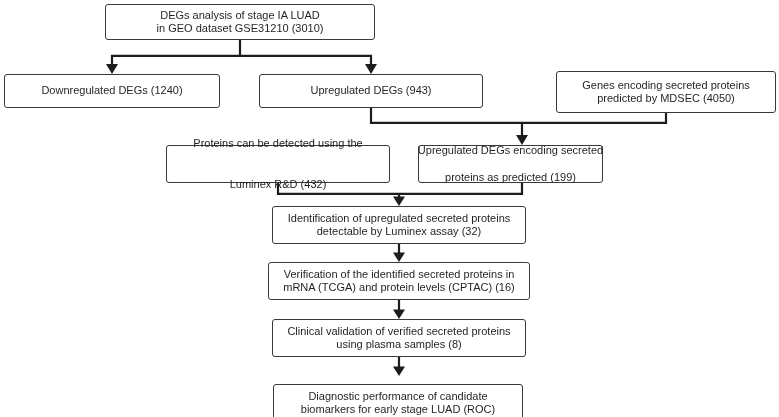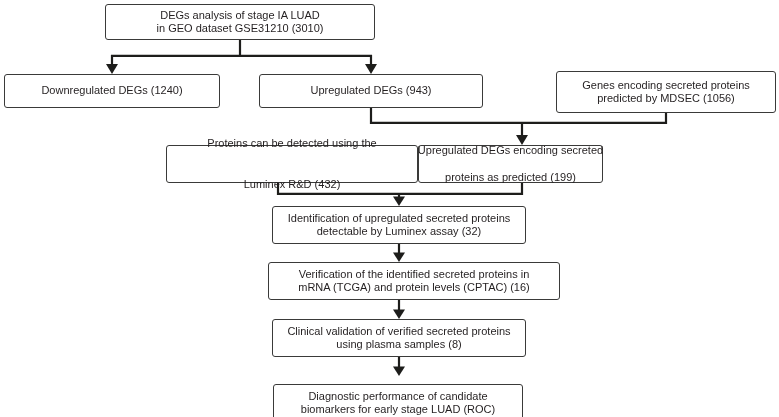--- a/index.html
+++ b/index.html
@@ -79,39 +79,39 @@
   <div class="box" style="left:4px; top:74px; width:216px; height:34px;">
     <span class="line-text">Downregulated DEGs (1240)</span>
   </div>
 
   <div class="box" style="left:259px; top:74px; width:224px; height:34px;">
     <span class="line-text">Upregulated DEGs (943)</span>
   </div>
 
   <div class="box" style="left:556px; top:71px; width:220px; height:42px;">
     <span class="line-text">Genes encoding secreted proteins</span>
-    <span class="line-text">predicted by MDSEC (1056)</span>
+    <span class="line-text">predicted by MDSEC (4050)</span>
   </div>
 
-  <div class="box" style="left:166px; top:145px; width:252px; height:38px;gap:28px;">
+  <div class="box" style="left:166px; top:145px; width:224px; height:38px;gap:28px;">
     <span class="line-text">Proteins can be detected using the</span>
     <span class="line-text">Luminex R&amp;D (432)</span>
   </div>
 
   <div class="box" style="left:418px; top:145px; width:185px; height:38px;gap:14px;">
     <span class="line-text">Upregulated DEGs encoding secreted</span>
     <span class="line-text">proteins as predicted (199)</span>
   </div>
 
   <div class="box" style="left:272px; top:206px; width:254px; height:38px;">
     <span class="line-text">Identification of upregulated secreted proteins</span>
     <span class="line-text">detectable by Luminex assay (32)</span>
   </div>
 
-  <div class="box" style="left:268px; top:262px; width:292px; height:38px;">
+  <div class="box" style="left:268px; top:262px; width:262px; height:38px;">
     <span class="line-text">Verification of the identified secreted proteins in</span>
     <span class="line-text">mRNA (TCGA) and protein levels (CPTAC) (16)</span>
   </div>
 
   <div class="box" style="left:272px; top:319px; width:254px; height:38px;">
     <span class="line-text">Clinical validation of verified secreted proteins</span>
     <span class="line-text">using plasma samples (8)</span>
   </div>
 
   <div class="box" style="left:273px; top:384px; width:250px; height:38px;">

